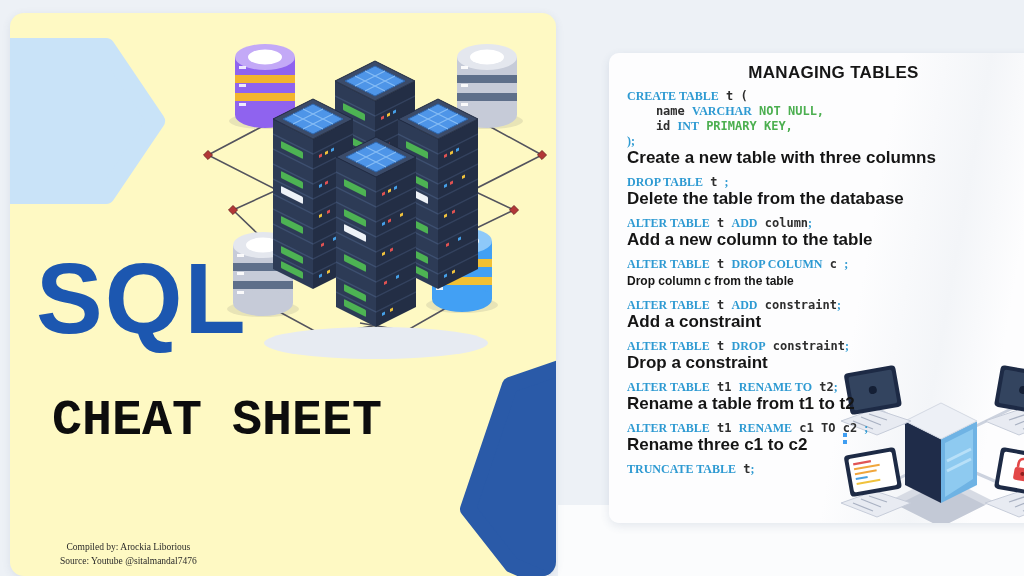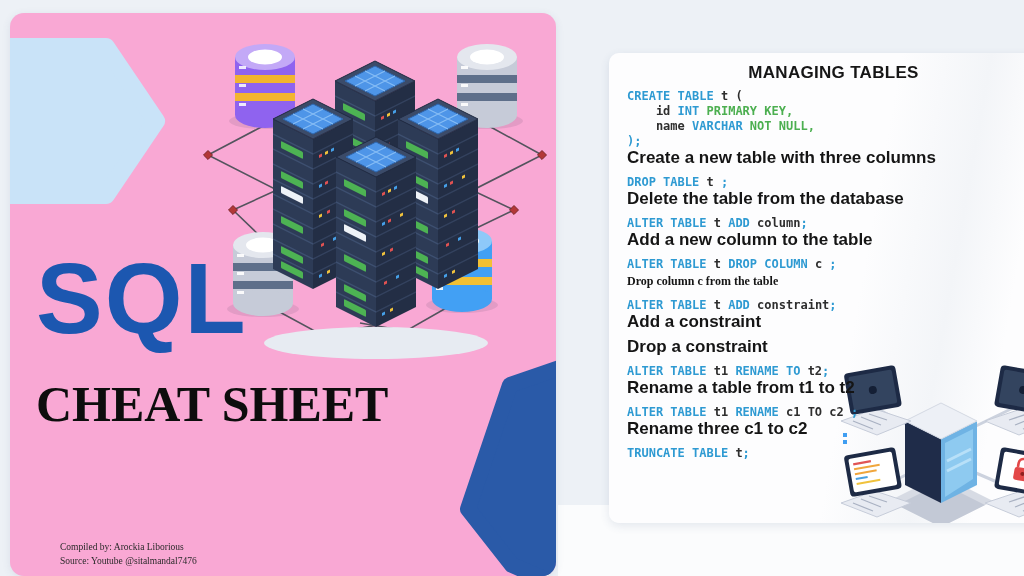--- a/index.html
+++ b/index.html
@@ -1,32 +1,32 @@
 <!DOCTYPE html>
 <html style="--kw: #2e9ad2; --gr: #4caf50; --pl: #2e2e2e; --title-blue: #1c57b0; --subtitle-black: #0d0d0d;"><head>
 <meta charset="utf-8">
 <style>
   html,body{margin:0;padding:0;}
   body{width:1024px;height:576px;overflow:hidden;background:#edf1f6;font-family:"Liberation Sans",sans-serif;position:relative;}
   .stage{position:absolute;inset:0;}
   .under-white{position:absolute;left:558px;top:505px;width:466px;height:71px;background:#fbfcfd;}
-  .card-left{position:absolute;left:10px;top:13px;width:546px;height:563px;background:#f9a8d4;border-radius:14px;overflow:hidden;box-shadow:0 2px 8px rgba(60,80,120,.10);}
+  .card-left{position:absolute;left:10px;top:13px;width:546px;height:563px;background:#fef9c3;border-radius:14px;overflow:hidden;box-shadow:0 2px 8px rgba(60,80,120,.10);text-align:center;}
   .card-right{position:absolute;left:567px;top:53px;width:449px;height:470px;background:linear-gradient(100deg,#fdfdfe 55%,#f3f5f8 72%,#fdfdfe 84%);border-radius:10px;overflow:hidden;box-shadow:0 3px 10px rgba(60,80,120,.12);margin-left:42px;}
   .illus-left{position:absolute;inset:0;width:546px;height:563px;z-index:1;}
   .sql{position:absolute;left:26px;top:230px;margin:0;font-family:"Liberation Sans",sans-serif;font-weight:900;font-size:100px;line-height:1.1;color:var(--title-blue,#1c57b0);letter-spacing:2px;z-index:2;}
-  .cheat{position:absolute;left:26px;top:364px;margin:0;font-family:Liberation Serif, serif;font-weight:900;font-size:50px;line-height:1.1;color:var(--subtitle-black,#0d0d0d);letter-spacing:0;z-index:2;}
+  .cheat{position:absolute;left:26px;top:364px;margin:16px;font-family:Liberation Mono, monospace;font-weight:900;font-size:50px;line-height:1.1;color:var(--subtitle-black,#0d0d0d);letter-spacing:0;z-index:2;}
   .credits{position:absolute;left:30px;top:527px;z-index:2;font-family:"Liberation Serif",serif;font-size:9.5px;line-height:1.5;color:#2a2a2a;margin-left:20px;}
   .panel-header{margin:0;text-align:center;padding-top:10px;font-weight:800;font-size:17px;letter-spacing:.3px;color:#161616;}
   .code-list{position:absolute;left:18px;top:36px;width:370px;z-index:2;}
   .code-line{font-family:"DejaVu Sans Mono",monospace;font-weight:bold;font-size:12px;line-height:15px;white-space:pre;}
-  .seg-k{color:var(--kw,#2e9ad2);}
+  .seg-k{color:var(--kw,#2e9ad2);font-family:Liberation Serif, serif;}
   .seg-g{color:var(--gr,#4caf50);}
   .seg-p{color:var(--pl,#2e2e2e);}
   .desc{font-family:"Liberation Sans",sans-serif;font-weight:bold;font-size:17px;line-height:16px;color:#151515;margin:1px 0 9px;}
-  .desc.mono{font-family:Liberation Serif, serif;font-size:12px;}
+  .desc.mono{font-family:Liberation Sans, sans-serif;font-size:12px;}
   .illus-right{position:absolute;right:2px;bottom:0;width:215px;height:160px;z-index:1;}
 </style>
 </head>
 <body>
 
 <div class="stage">
   <div class="under-white"></div>
 
   <section class="card-left">
     <svg class="illus-left" viewBox="0 0 546 563">
@@ -153,42 +153,43 @@
       <div>Compiled by: Arockia Liborious</div>
       <div>Source: Youtube @sitalmandal7476</div>
     </div>
   </section>
 
   <section class="card-right">
     <h3 class="panel-header">MANAGING TABLES</h3>
     <div class="code-list">
         <div class="snippet">
           <div class="code-line"><span class="seg-k">CREATE TABLE</span><span class="seg-p"> t (</span></div>
+          <div class="code-line"><span class="seg-p">    name </span><span class="seg-k">VARCHAR</span><span class="seg-g"> NOT NULL,</span></div>
           <div class="code-line"><span class="seg-p">    id </span><span class="seg-k">INT</span><span class="seg-g"> PRIMARY KEY,</span></div>
-          <div class="code-line"><span class="seg-p">    name </span><span class="seg-k">VARCHAR</span><span class="seg-g"> NOT NULL,</span></div>
           <div class="code-line"><span class="seg-k">);</span></div>
           <div class="desc">Create a new table with three columns</div>
         </div>
         <div class="snippet">
           <div class="code-line"><span class="seg-k">DROP TABLE</span><span class="seg-p"> t </span><span class="seg-k">;</span></div>
           <div class="desc">Delete the table from the database</div>
         </div>
         <div class="snippet">
           <div class="code-line"><span class="seg-k">ALTER TABLE</span><span class="seg-p"> t </span><span class="seg-k">ADD</span><span class="seg-p"> column</span><span class="seg-k">;</span></div>
           <div class="desc">Add a new column to the table</div>
         </div>
         <div class="snippet">
           <div class="code-line"><span class="seg-k">ALTER TABLE</span><span class="seg-p"> t </span><span class="seg-k">DROP COLUMN</span><span class="seg-p"> c </span><span class="seg-k">;</span></div>
           <div class="desc mono">Drop column c from the table</div>
         </div>
         <div class="snippet">
           <div class="code-line"><span class="seg-k">ALTER TABLE</span><span class="seg-p"> t </span><span class="seg-k">ADD</span><span class="seg-p"> constraint</span><span class="seg-k">;</span></div>
           <div class="desc">Add a constraint</div>
         </div>
         <div class="snippet">
+          <div class="code-line"><span class="seg-k">ALTER TABLE</span><span class="seg-p"> t </span><span class="seg-k">DROP</span><span class="seg-p"> constraint</span><span class="seg-k">;</span></div>
           <div class="desc">Drop a constraint</div>
         </div>
         <div class="snippet">
           <div class="code-line"><span class="seg-k">ALTER TABLE</span><span class="seg-p"> t1 </span><span class="seg-k">RENAME TO</span><span class="seg-p"> t2</span><span class="seg-k">;</span></div>
           <div class="desc">Rename a table from t1 to t2</div>
         </div>
         <div class="snippet">
           <div class="code-line"><span class="seg-k">ALTER TABLE</span><span class="seg-p"> t1 </span><span class="seg-k">RENAME</span><span class="seg-p"> c1 TO c2 </span><span class="seg-k">;</span></div>
           <div class="desc">Rename three c1 to c2</div>
         </div>

